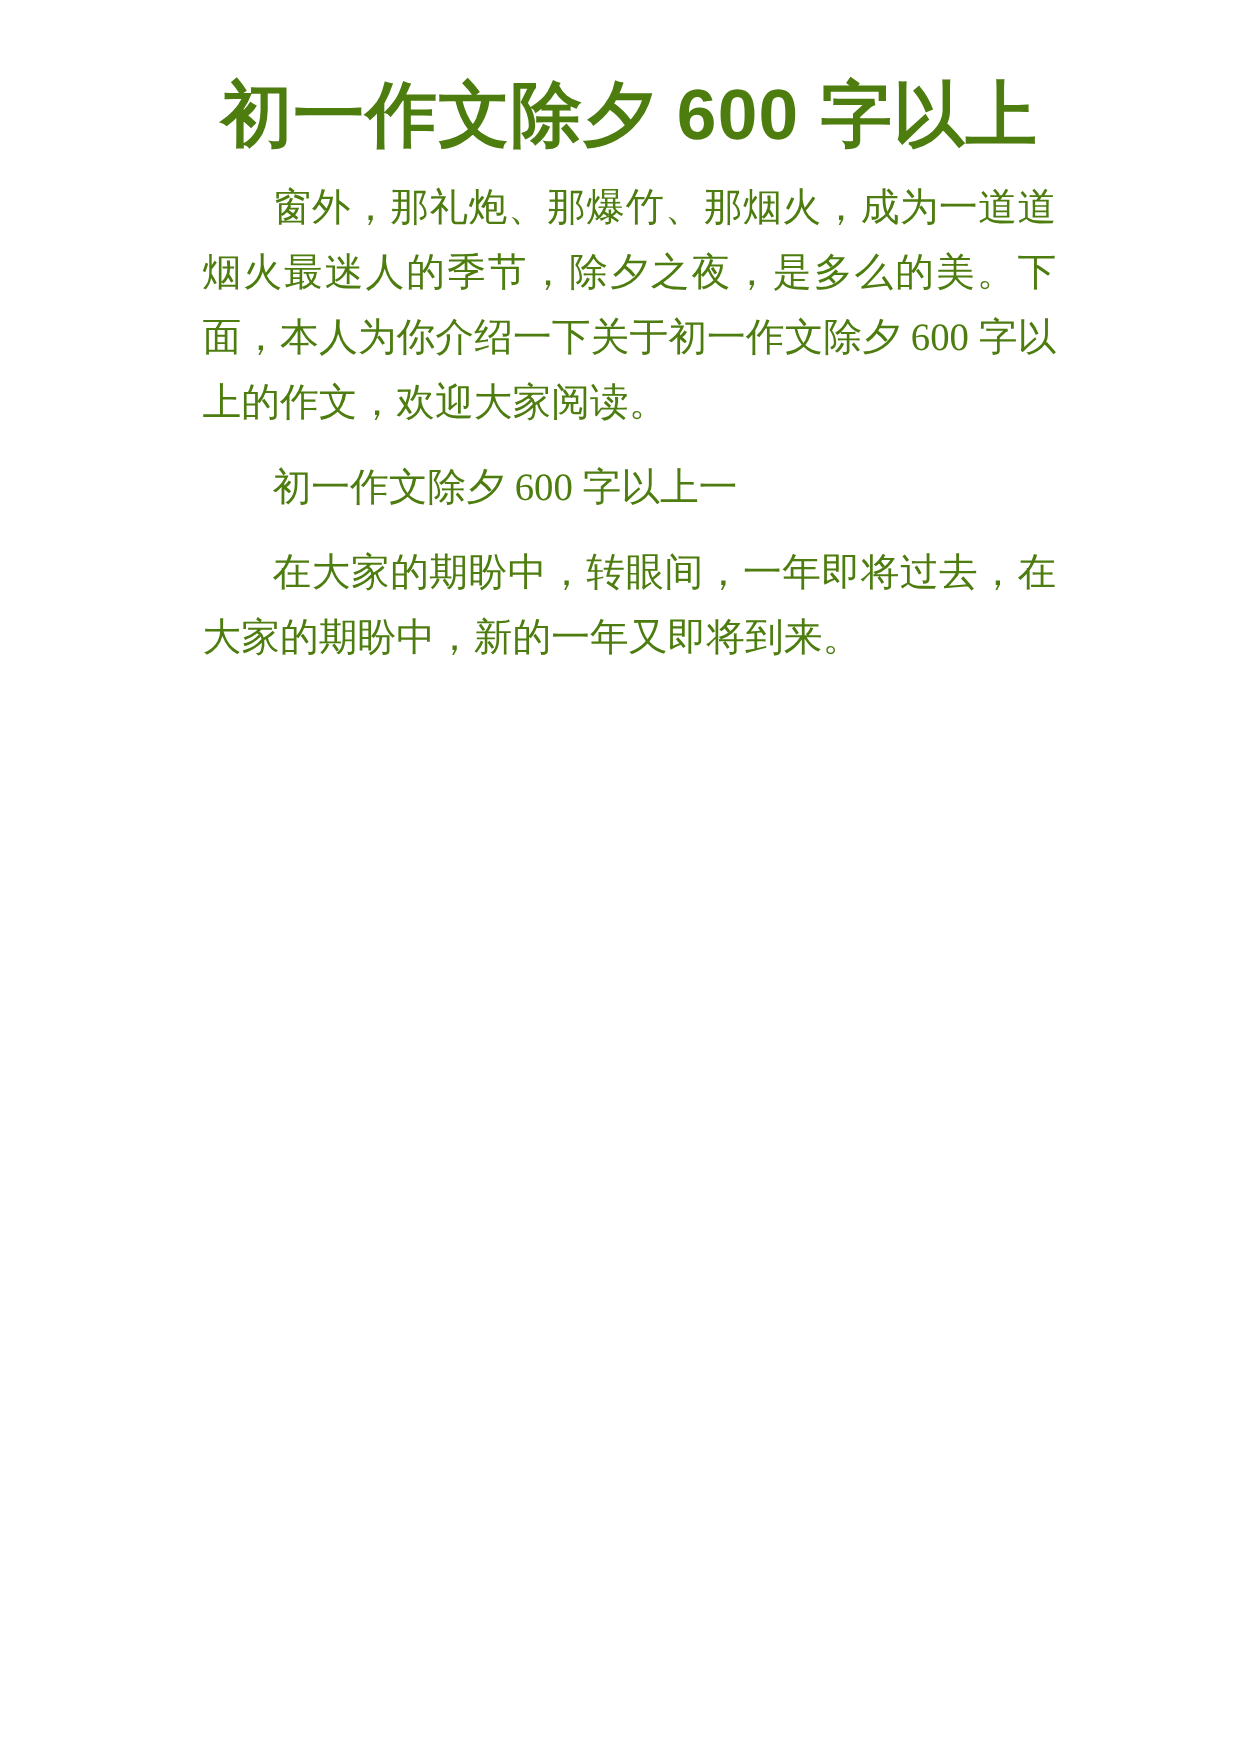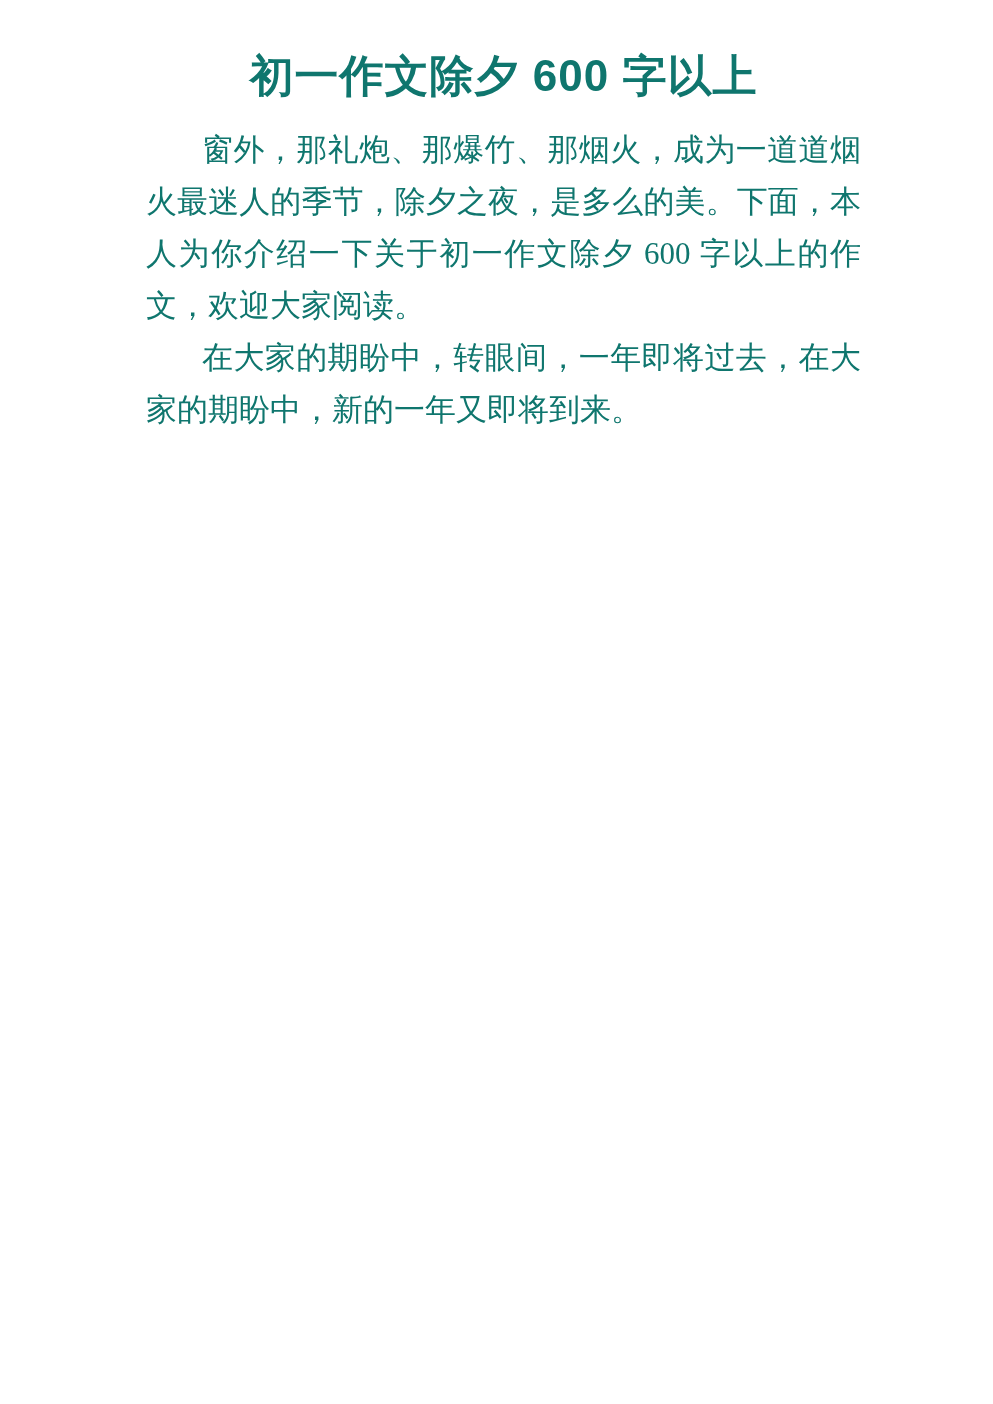--- a/index.html
+++ b/index.html
@@ -15,46 +15,47 @@
   }
   .page {
     box-sizing: border-box;
     width: 993px;
     height: 1404px;
     padding: 0 132px 0 146px;
     background: #ffffff;
   }
   .doc-title {
     margin: 0 0 16px 0;
-    padding-top: 44px;
+    padding-top: 60px;
     font-family: "Liberation Sans", sans-serif;
     font-weight: 700;
-    font-size: 44px;
+    font-size: 57px;
     line-height: 64px;
-    color: #0f766e;
+    color: #4d7c0f;
     text-align: center;
     letter-spacing: 1px;
   }
   .body-para {
-    margin: 0;
+    margin: 16px;
     font-size: 31px;
     line-height: 52px;
-    color: #0f766e;
+    color: #4d7c0f;
     text-indent: 56px;
     text-align: justify;
     text-justify: inter-ideograph;
     word-break: break-all;
     font-family: "Liberation Serif", serif;
   }
 </style>
 </head>
 <body>
 
 <div class="page">
   <h1 class="doc-title">初一作文除夕 600 字以上</h1>
 
   <p class="body-para">窗外，那礼炮、那爆竹、那烟火，成为一道道烟火最迷人的季节，除夕之夜，是多么的美。下面，本人为你介绍一下关于初一作文除夕 600 字以上的作文，欢迎大家阅读。</p>
 
+  <p class="body-para">初一作文除夕 600 字以上一</p>
 
   <p class="body-para">在大家的期盼中，转眼间，一年即将过去，在大家的期盼中，新的一年又即将到来。</p>
 
 
 </div>
 
 </body></html>

